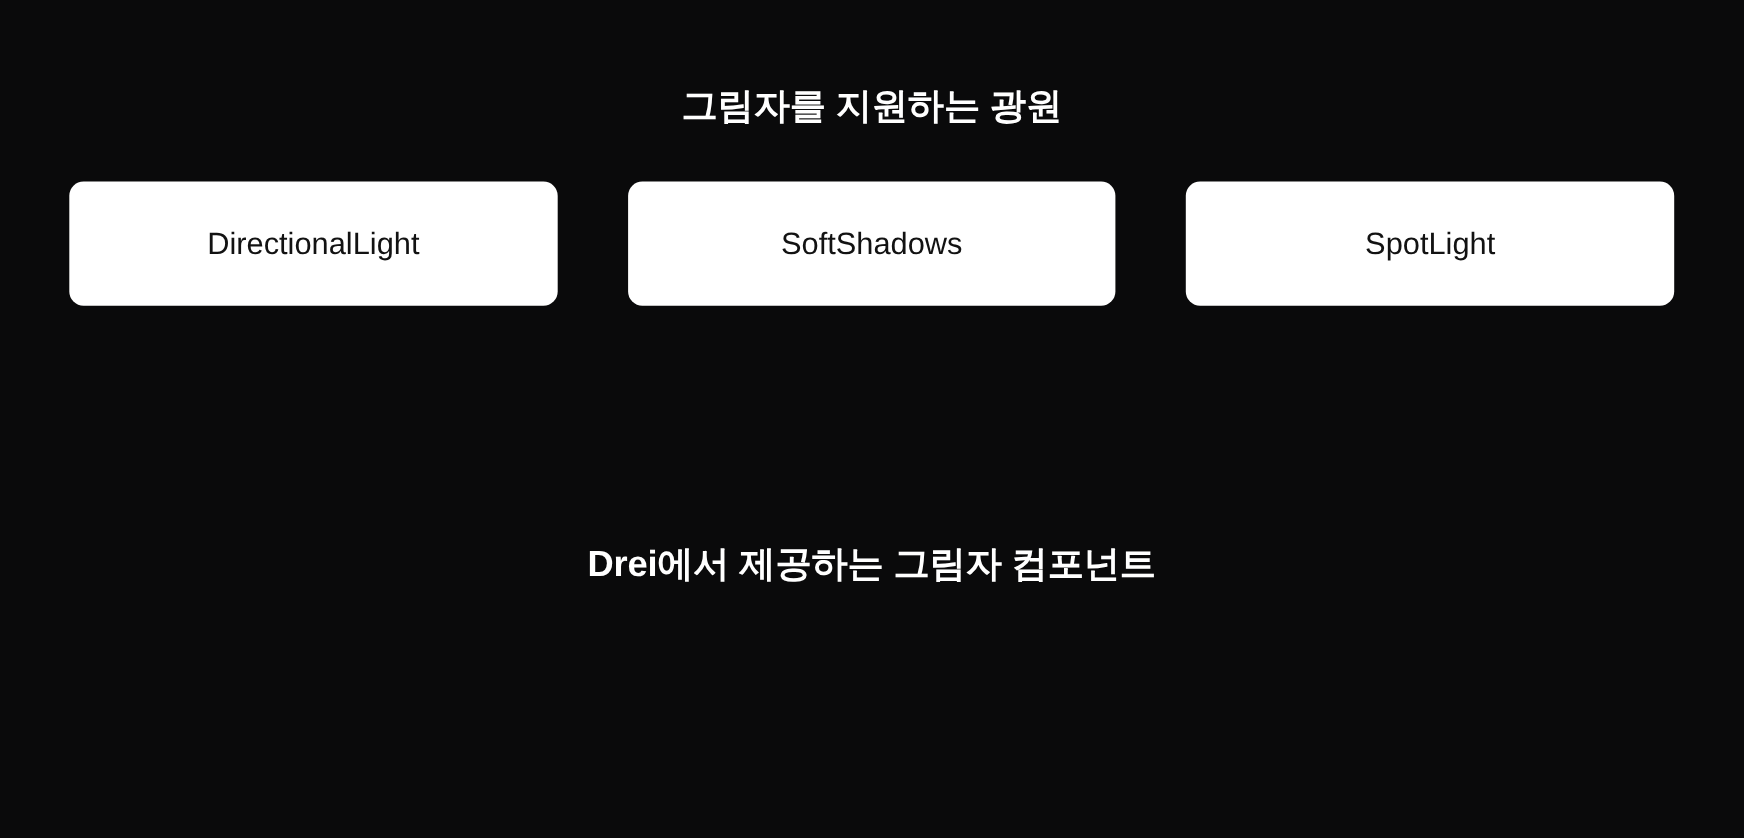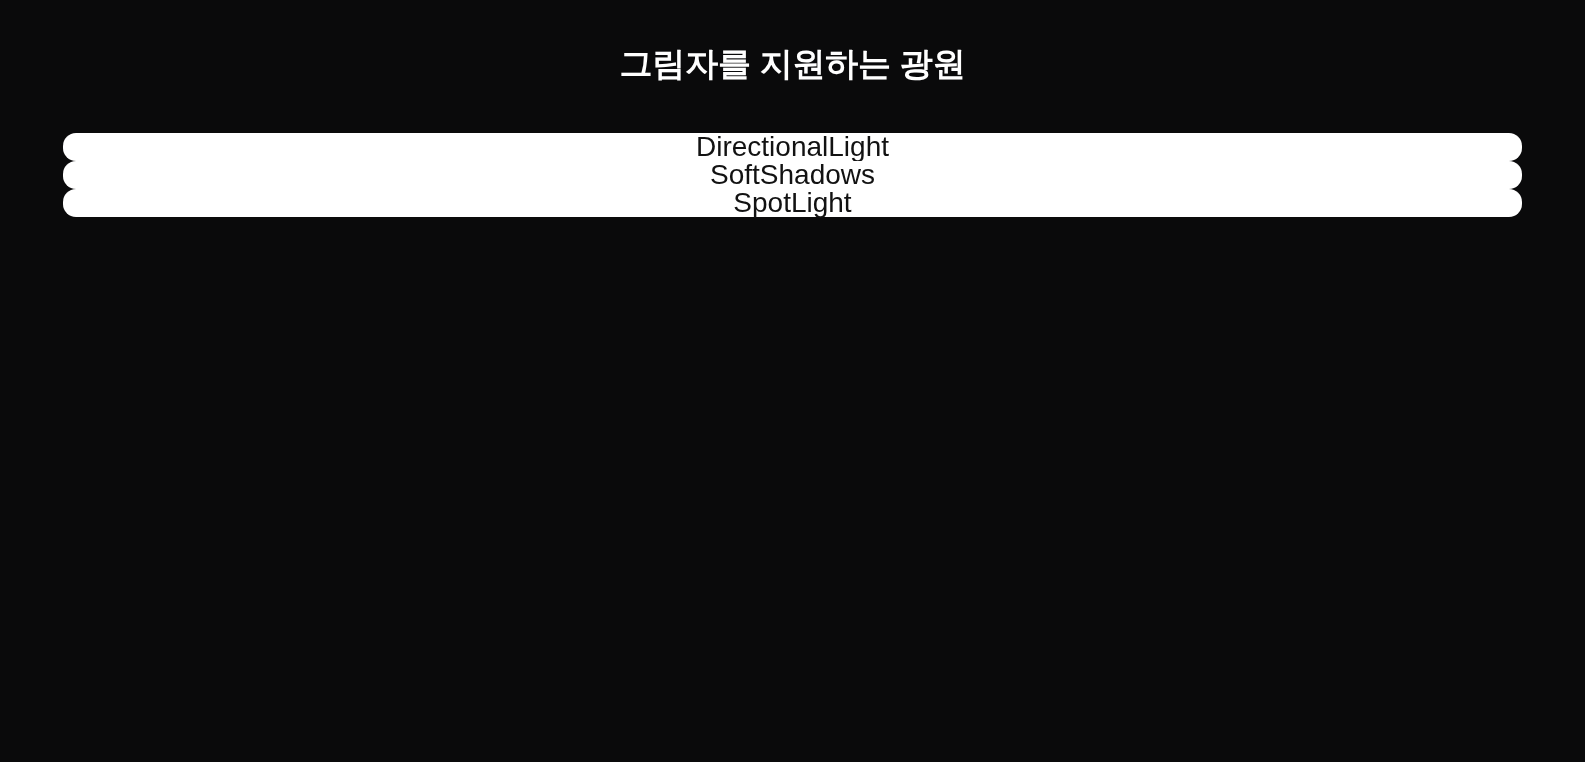--- a/index.html
+++ b/index.html
@@ -35,26 +35,25 @@
     text-align: center;
     color: #ffffff;
     font-size: 33px;
     font-weight: bold;
     letter-spacing: -0.2px;
     line-height: 1;
     margin: 0;
     padding: 0;
   }
 
-  #section-lights .section-title { padding-top: 47px; }
+  #section-lights .section-title { padding-top: 47px; margin-top: 32px; }
   #section-drei   .section-title { padding-top: 26px; }
 
   .button-row {
     display: flex;
-    flex-direction: column;
     justify-content: space-between;
     align-items: stretch;
     padding: 0 63px;
     box-sizing: border-box;
     width: 1585px;
     column-gap: 64px;
   }
 
   #lights-row { margin-top: 53px; }
   #drei-row   { margin-top: 55px; }
@@ -96,16 +95,17 @@
     <h2 class="section-title">그림자를 지원하는 광원</h2>
 
     <div class="button-row" id="lights-row">
       <button class="btn btn-light">DirectionalLight</button>
       <button class="btn btn-light">SoftShadows</button>
       <button class="btn btn-light">SpotLight</button>
     </div>
   </section>
 
   <section class="section" id="section-drei">
+    <h2 class="section-title">Drei에서 제공하는 그림자 컴포넌트</h2>
 
   </section>
 
 </div>
 
 </body></html>

